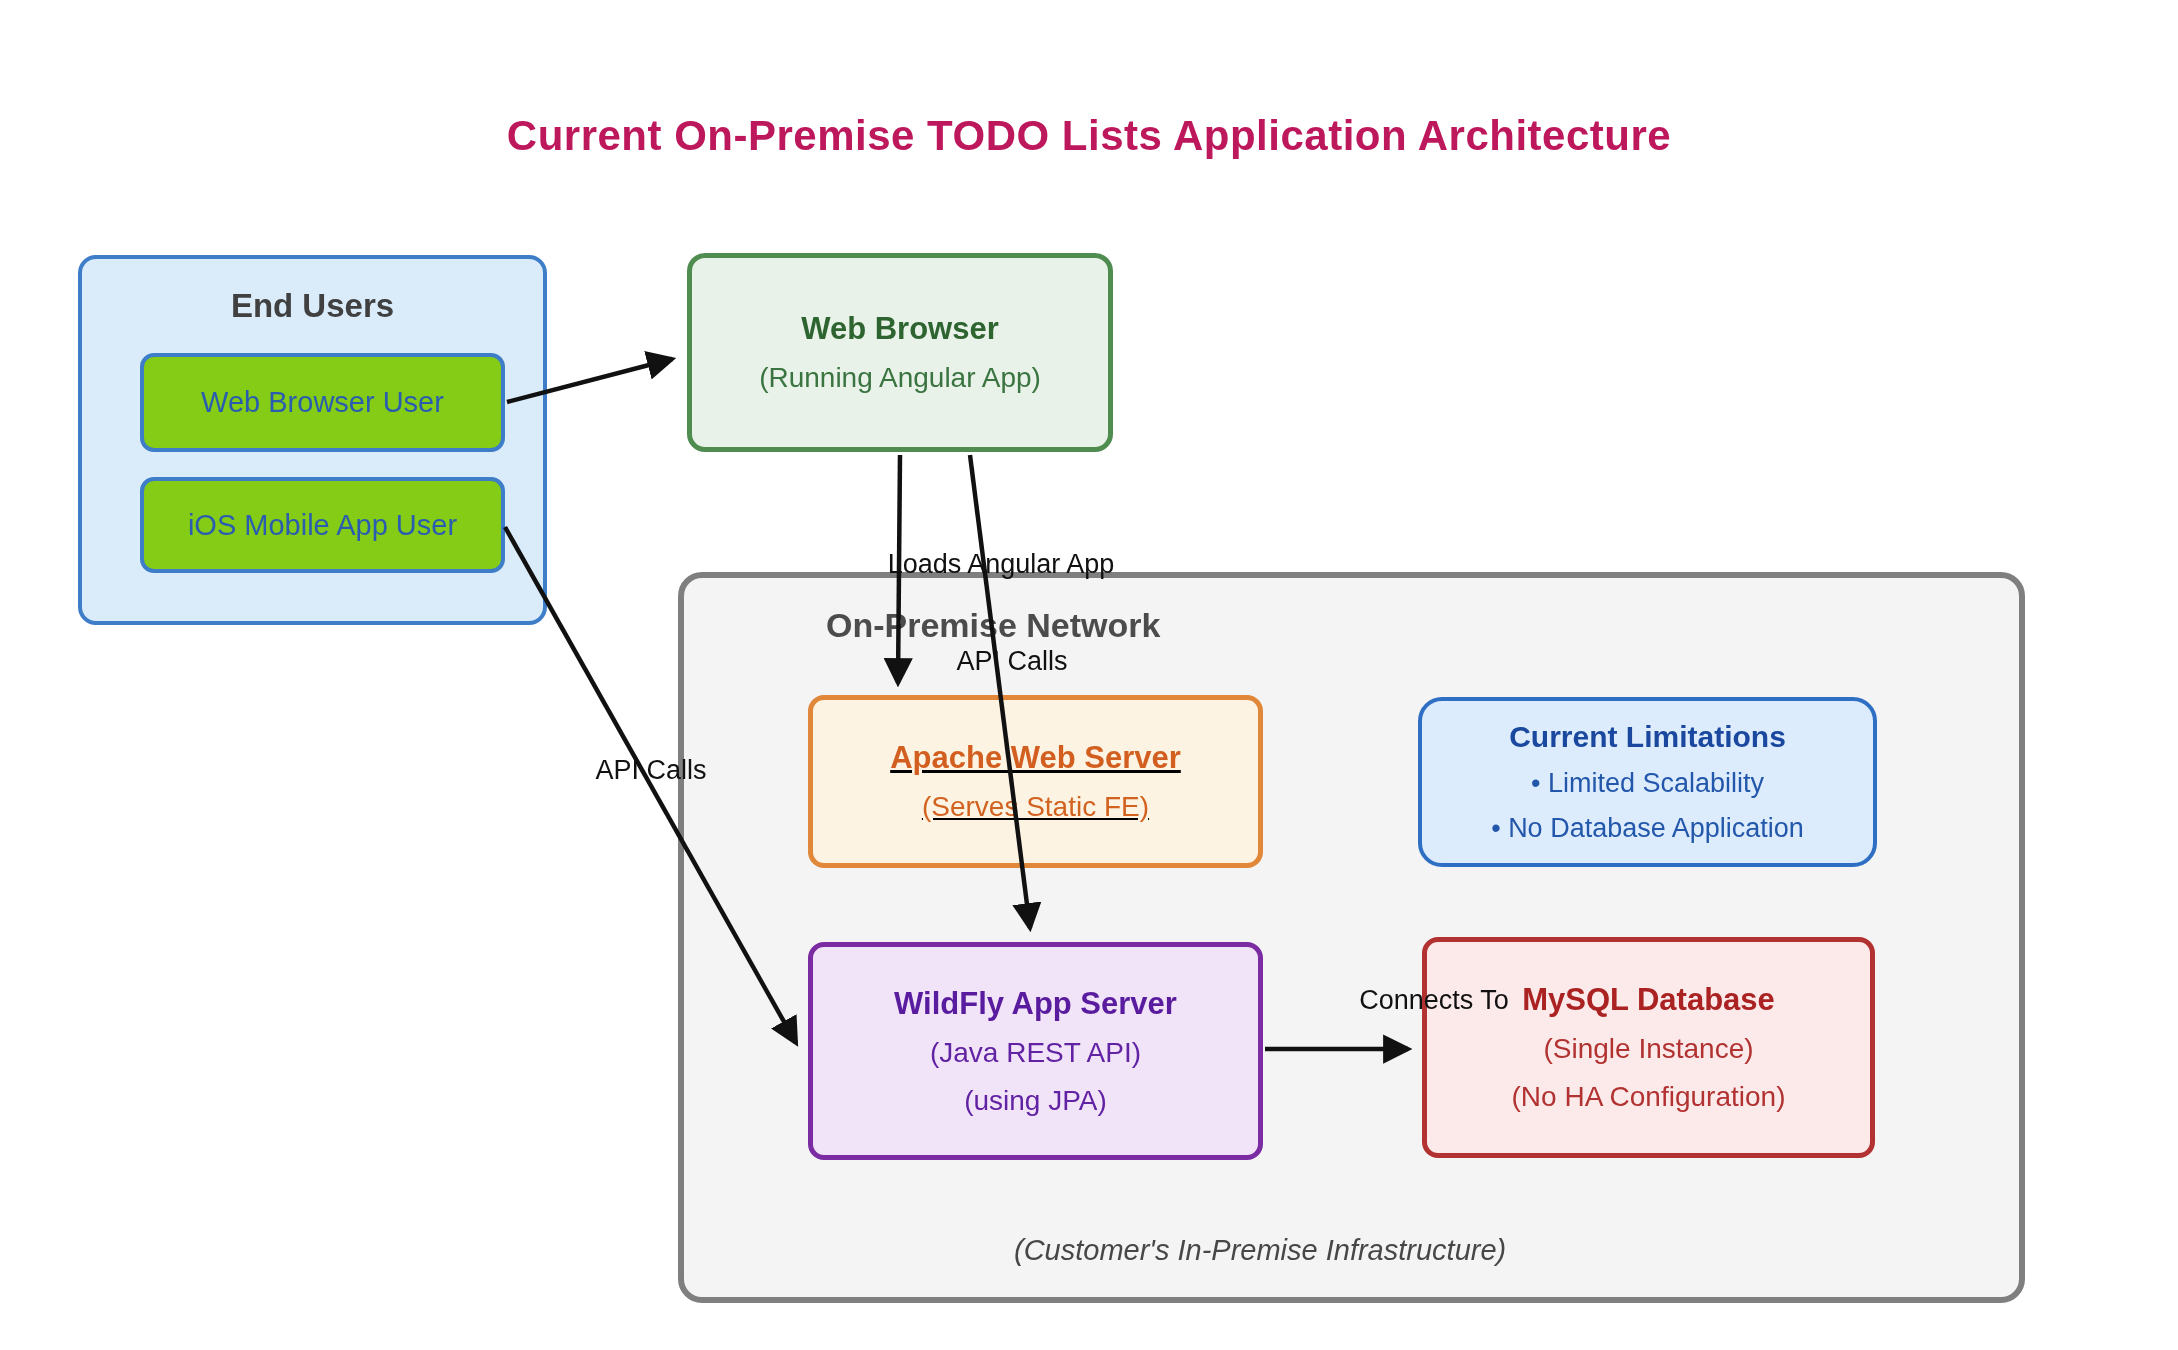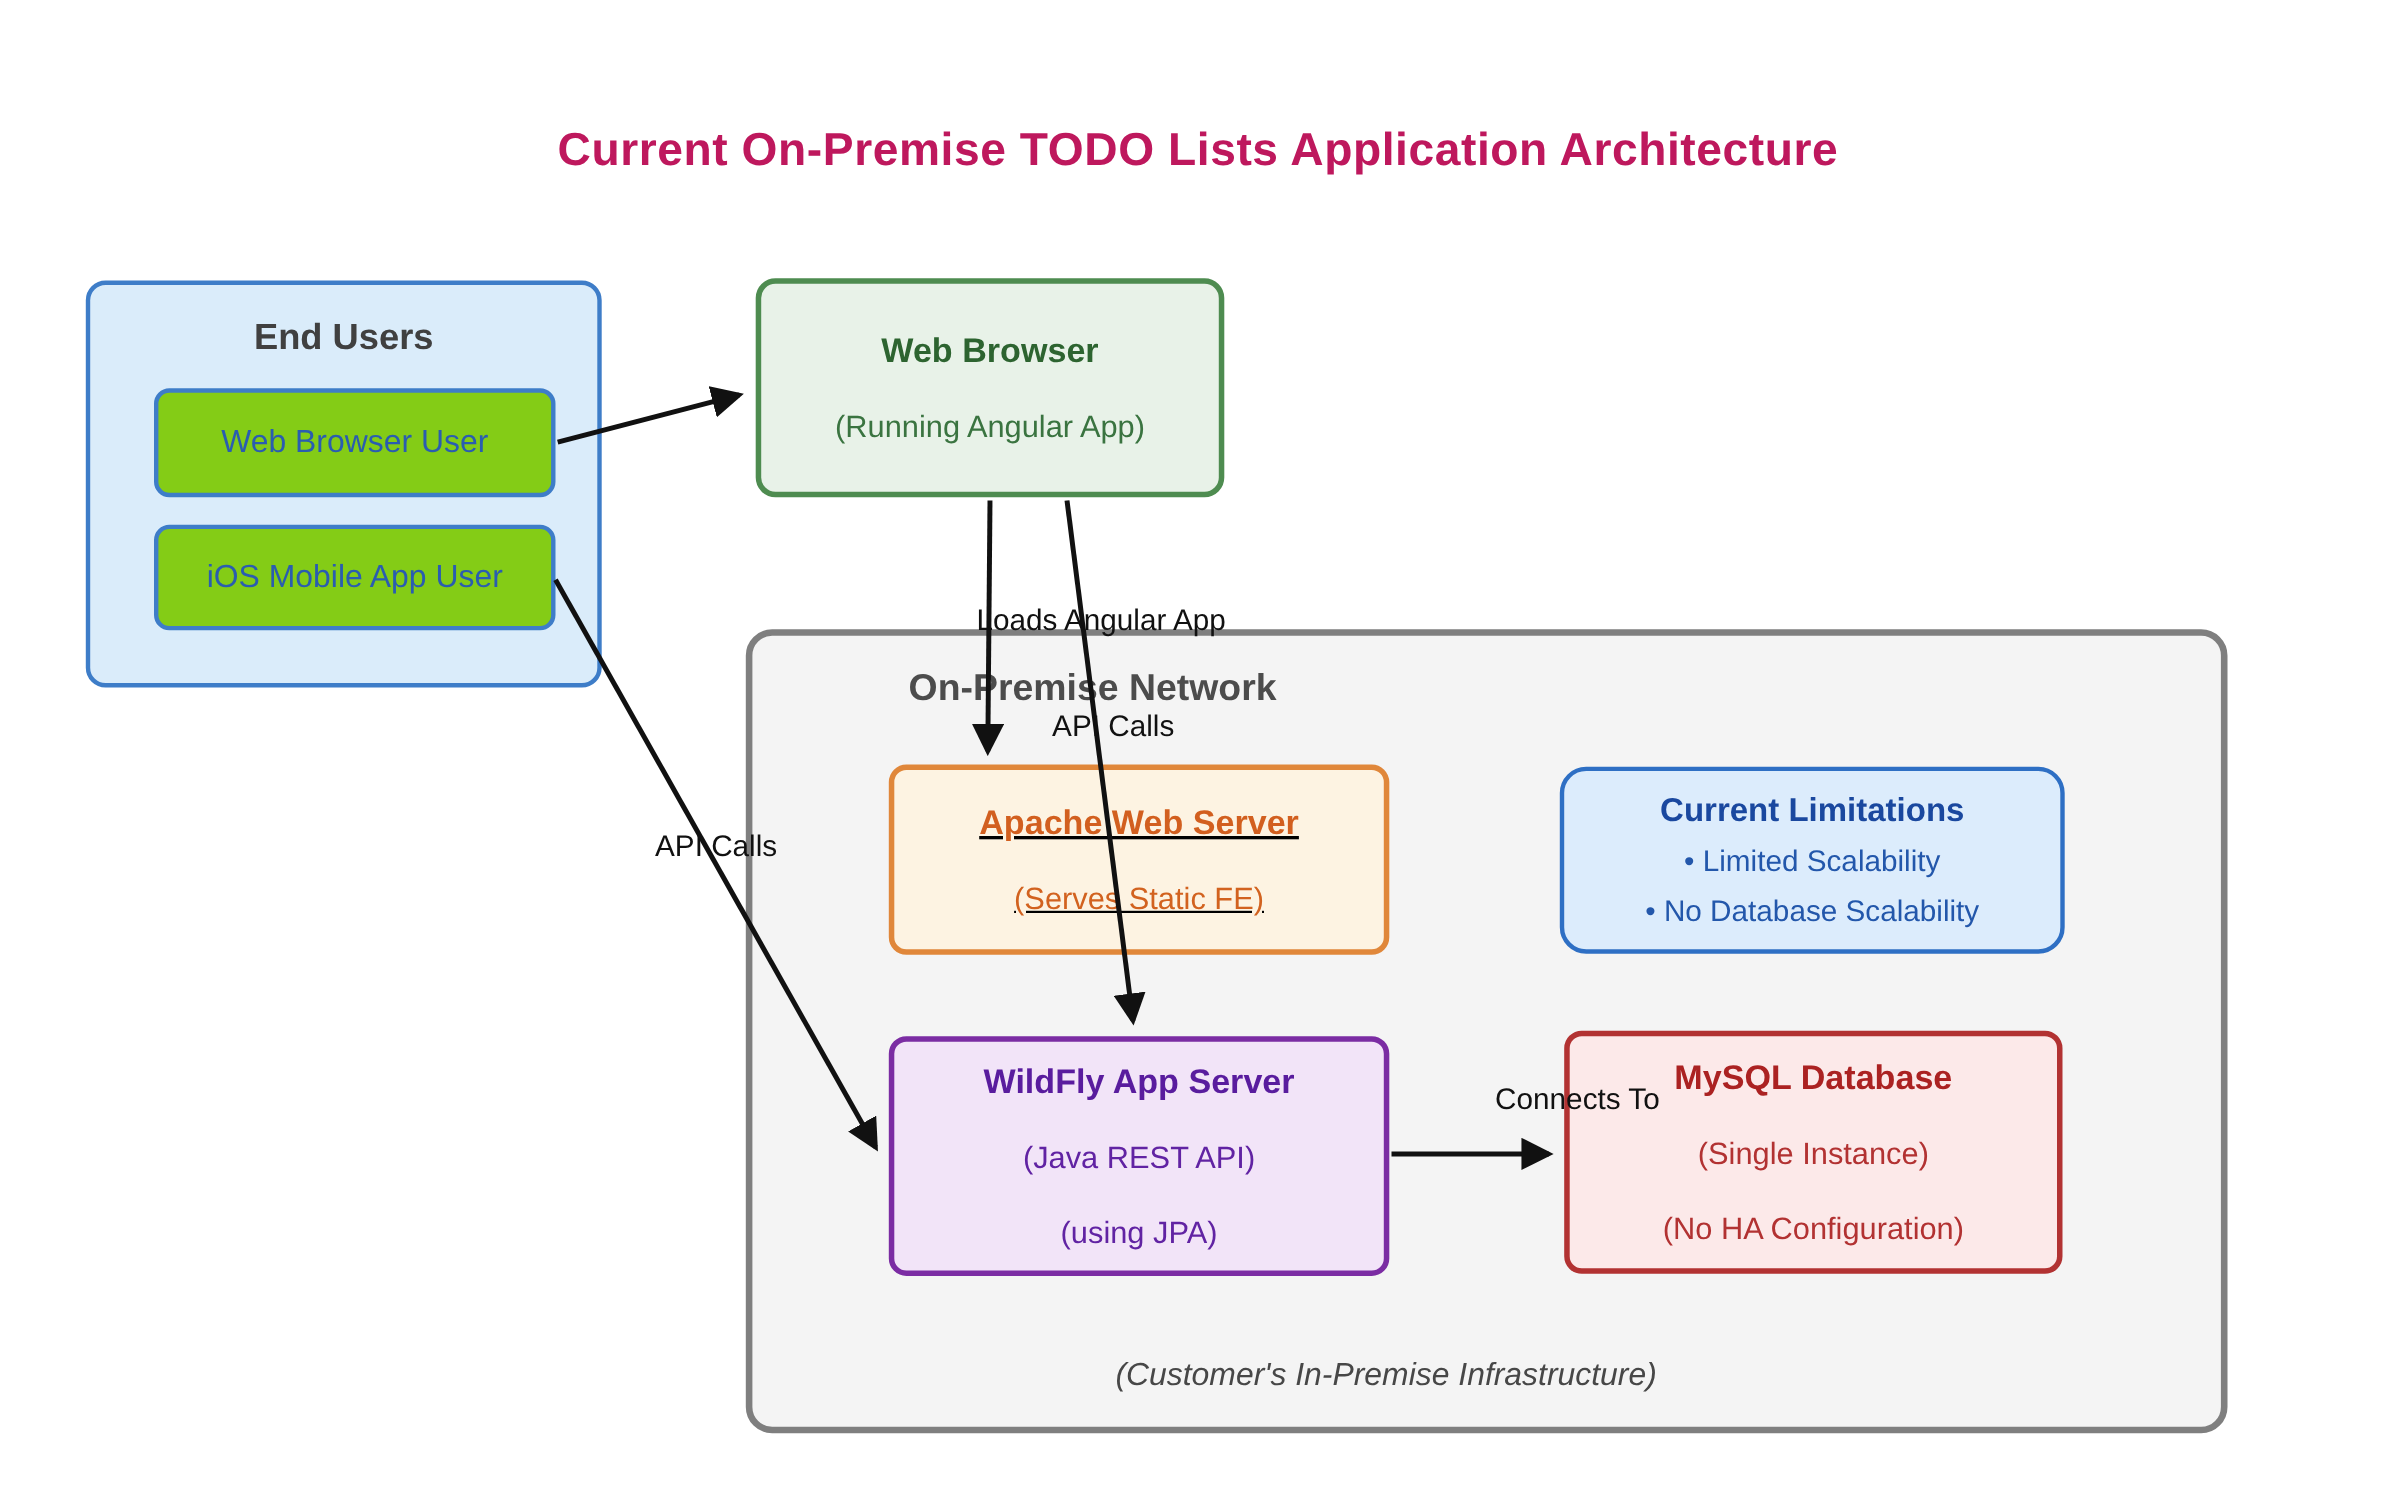--- a/index.html
+++ b/index.html
@@ -35,21 +35,21 @@
     display: flex;
     flex-direction: column;
     align-items: center;
     justify-content: center;
     text-align: center;
     line-height: 1;
     z-index: 2;
   }
   .node .t  { font-weight: bold; }
   .node .s  { font-weight: normal; }
-  .node > div { margin: 20px 0; }
+  .node > div { margin: 10px 0; }
   
   #end-users-group {
     position: absolute;
     left: 78px; top: 255px;
     width: 469px; height: 370px;
     background: #daecfa;
     border: 4px solid #3e7dc8;
     border-radius: 18px;
     box-sizing: border-box;
     z-index: 1;
@@ -201,21 +201,21 @@
   </div>
 
   <div class="node" id="apache">
     <div class="t">Apache Web Server</div>
     <div class="s">(Serves Static FE)</div>
   </div>
 
   <div class="node" id="limitations">
     <div class="t">Current Limitations</div>
     <div class="s">• Limited Scalability</div>
-    <div class="s">• No Database Scalability</div>
+    <div class="s">• No Database Application</div>
   </div>
 
   <div class="node" id="wildfly">
     <div class="t">WildFly App Server</div>
     <div class="s">(Java REST API)</div>
     <div class="s">(using JPA)</div>
   </div>
 
   <div class="node" id="mysql">
     <div class="t">MySQL Database</div>

